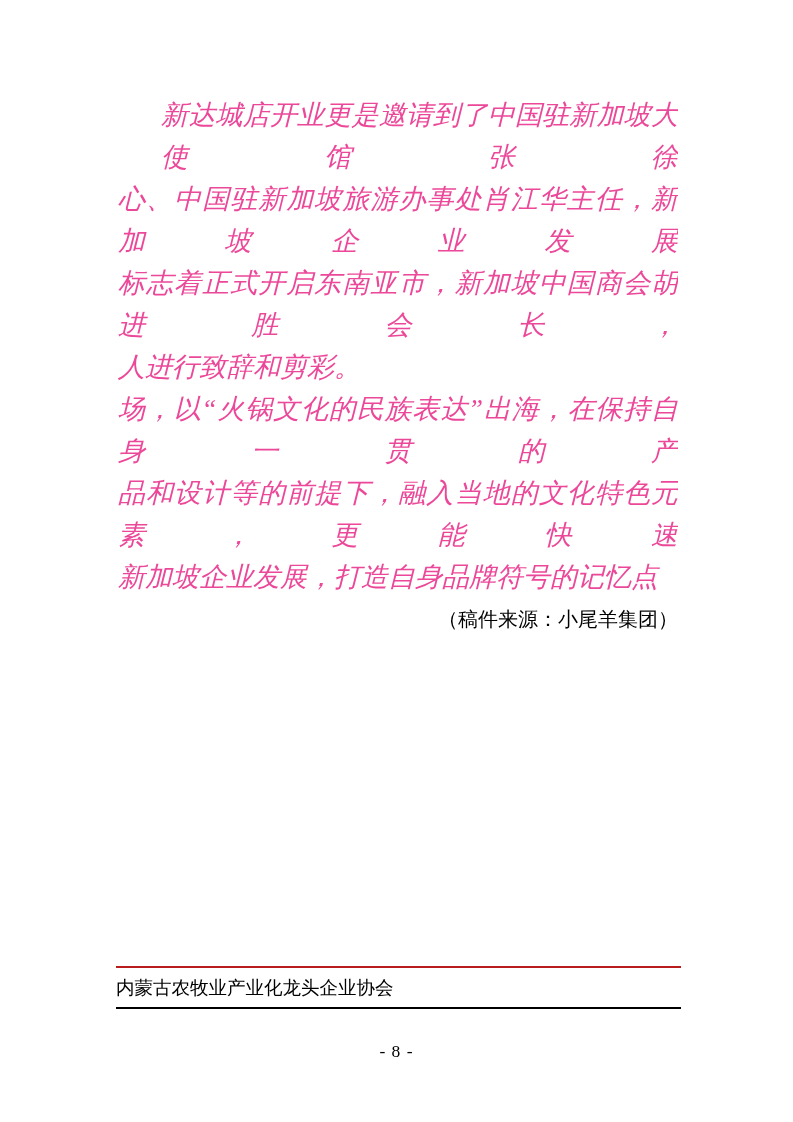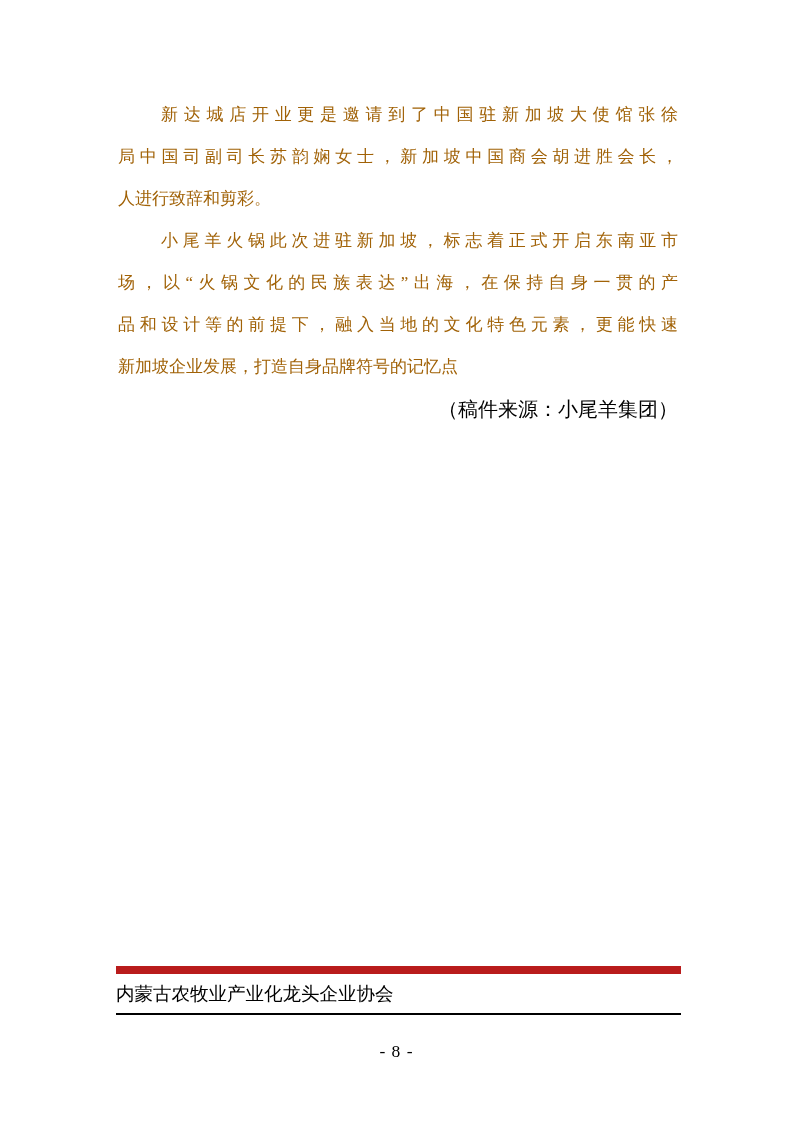--- a/index.html
+++ b/index.html
@@ -16,26 +16,27 @@
     color: #000000;
     font-family: "Liberation Serif", "DejaVu Serif", serif;
   }
   .doc-body {
     position: absolute;
     left: 118px;
     top: 94px;
     width: 560px;
   }
   .line {
-    font-size: 17px;
+    font-size: 27px;
     line-height: 42px;
-    color: #a16207;
+    color: #ec4899;
     text-align: justify;
     text-align-last: justify;
     overflow: hidden;
+    font-style: italic;
   }
   .line.first-line {
     padding-left: 43px;
   }
   .line.last-line {
     text-align: left;
     text-align-last: left;
   }
   .source-line {
     font-size: 20px;
@@ -43,21 +44,21 @@
     text-align: right;
     text-align-last: right;
     color: #000000;
   }
   .footer {
     position: absolute;
     left: 116px;
     top: 966px;
     width: 565px;
     height: 39px;
-    border-top: 8px solid #b91c1c;
+    border-top: 2px solid #b91c1c;
     border-bottom: 2px solid #000000;
     display: flex;
     justify-content: space-between;
     align-items: center;
     font-size: 18.5px;
     color: #000000;
   }
   .page-number {
     position: absolute;
     top: 1041px;
@@ -71,26 +72,26 @@
 </style>
 </head>
 <body>
 
 <div class="page">
 
   <div class="doc-body">
 
     <div>
       <div class="line first-line">新达城店开业更是邀请到了中国驻新加坡大使馆张徐</div>
-      <div class="line">局中国司副司长苏韵娴女士，新加坡中国商会胡进胜会长，</div>
+      <div class="line">心、中国驻新加坡旅游办事处肖江华主任，新加坡企业发展</div>
+      <div class="line">标志着正式开启东南亚市，新加坡中国商会胡进胜会长，</div>
       <div class="line last-line">人进行致辞和剪彩。</div>
     </div>
 
     <div>
-      <div class="line first-line">小尾羊火锅此次进驻新加坡，标志着正式开启东南亚市</div>
       <div class="line">场，以“火锅文化的民族表达”出海，在保持自身一贯的产</div>
       <div class="line">品和设计等的前提下，融入当地的文化特色元素，更能快速</div>
       <div class="line last-line">新加坡企业发展，打造自身品牌符号的记忆点</div>
     </div>
 
     <div class="source-line">（稿件来源：小尾羊集团）</div>
 
   </div>
 
   <div class="footer">

